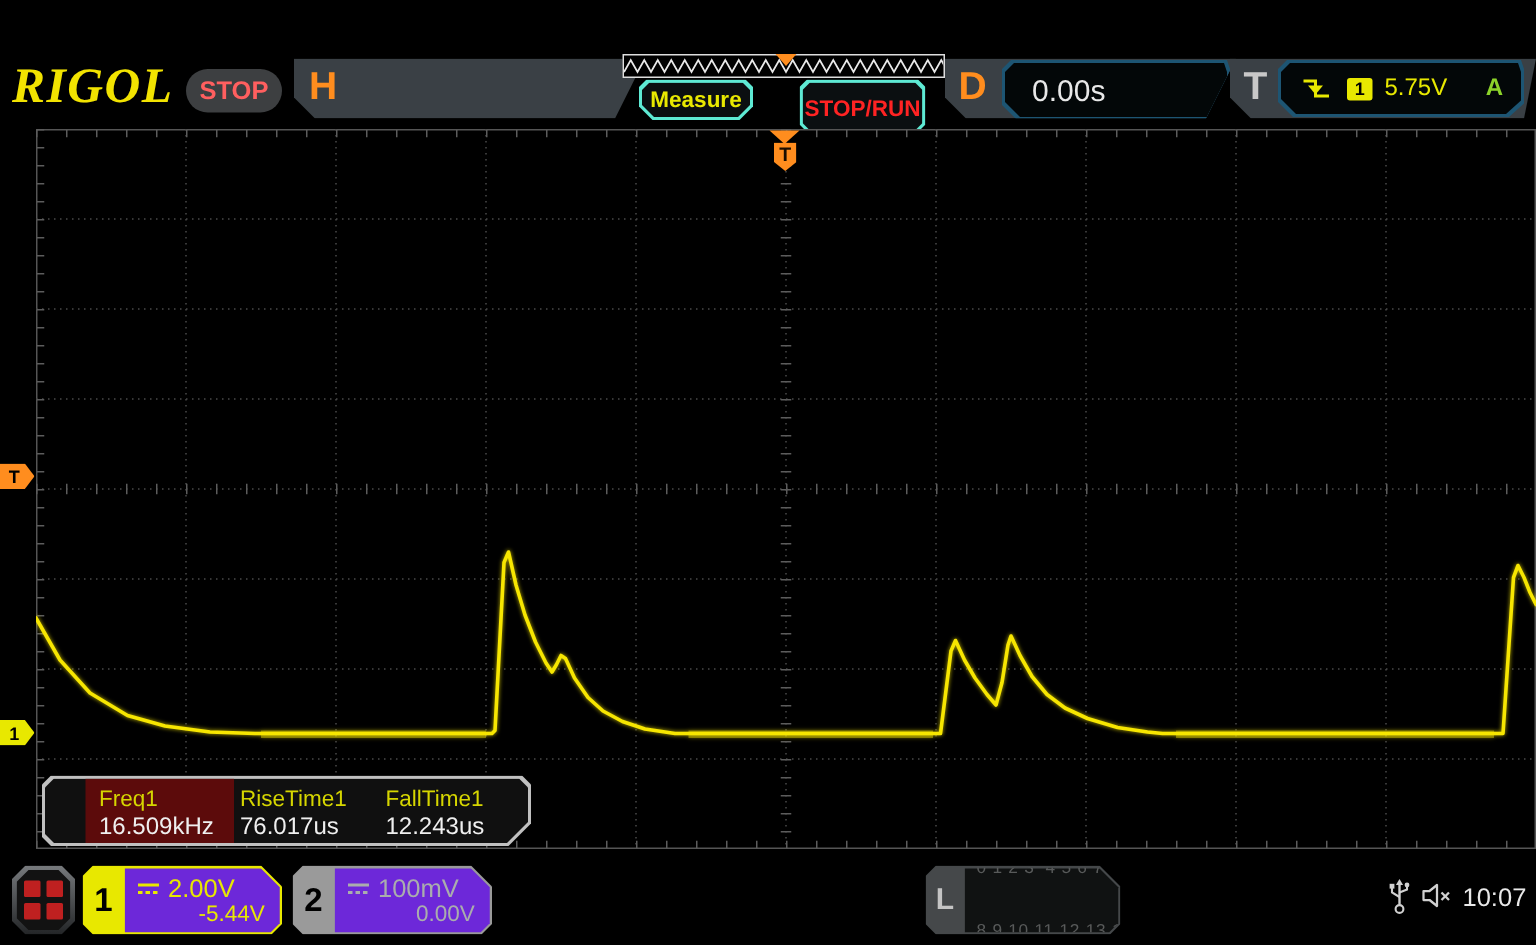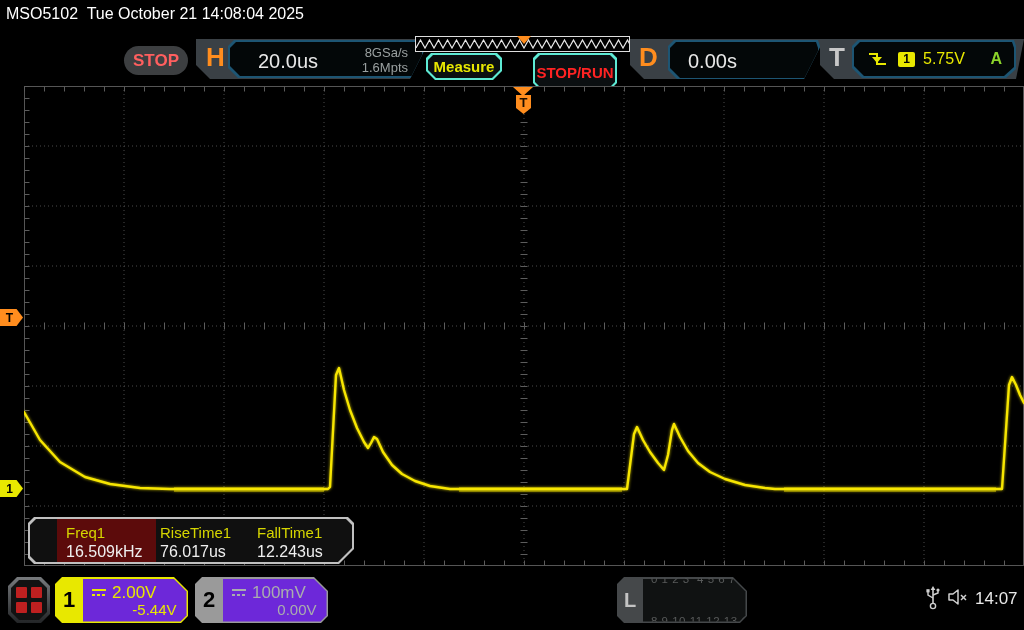--- a/index.html
+++ b/index.html
@@ -105,37 +105,28 @@
   .logic-row{color:#585a5a;font-size:11.5px;line-height:14px;white-space:pre;letter-spacing:0.5px;}
   #clock{left:975px;top:589px;color:#e8e8e8;font-size:17px;}
   #usb-icon{left:925px;top:586px;}
   #sound-icon{left:947px;top:588px;}
 </style>
 </head>
 <body>
 
 <div id="screen">
 
-  <div class="abs" id="topbar-title">MSO5102  Tue October 21 14:08:04 2025</div>
-
+
+  <div class="abs" id="logo">RIGOL</div>
   <div class="abs" id="stop-pill">
     <span>STOP</span>
   </div>
 
   <div class="abs hdrbox" id="hbox">
     <div class="boxletter">H</div>
-    <div class="ibox" id="hbox-inner">
-      <div class="ifill">
-        <div id="h-timebase">20.0us</div>
-        <div id="h-acq">
-          <div>8GSa/s</div>
-          <div>1.6Mpts</div>
-        </div>
-      </div>
-    </div>
   </div>
 
   <div class="abs" id="overview-strip">
     <svg width="213" height="14">
       <polyline fill="none" stroke="#e8e8e8" stroke-width="1.2" points="0,11 4.5,3 9,11 13.5,3 18,11 22.5,3 27,11 31.5,3 36,11 40.5,3 45,11 49.5,3 54,11 58.5,3 63,11 67.5,3 72,11 76.5,3 81,11 85.5,3 90,11 94.5,3 99,11 103.5,3 108,11 112.5,3 117,11 121.5,3 126,11 130.5,3 135,11 139.5,3 144,11 148.5,3 153,11 157.5,3 162,11 166.5,3 171,11 175.5,3 180,11 184.5,3 189,11 193.5,3 198,11 202.5,3 207,11 211.5,3 216,11"></polyline>
     </svg>
   </div>
   <div class="abs" id="overview-tri"></div>
 
   <div class="abs hbtn" id="measure-btn">
@@ -290,15 +281,15 @@
     <polyline points="8,9 13,7 13,5" fill="none" stroke="#d0d0d0" stroke-width="1.4"></polyline>
     <circle cx="13" cy="4" r="1.6" fill="#d0d0d0"></circle>
   </svg>
 
   <svg class="abs" id="sound-icon" width="22" height="18">
     <polygon points="2,6 6,6 11,2 11,16 6,12 2,12" fill="none" stroke="#d0d0d0" stroke-width="1.5" stroke-linejoin="round"></polygon>
     <line x1="14" y1="7" x2="19" y2="12" stroke="#d0d0d0" stroke-width="1.5"></line>
     <line x1="19" y1="7" x2="14" y2="12" stroke="#d0d0d0" stroke-width="1.5"></line>
   </svg>
 
-  <div class="abs" id="clock">14:07</div>
+  <div class="abs" id="clock">10:07</div>
 
 </div>
 
 </body></html>

